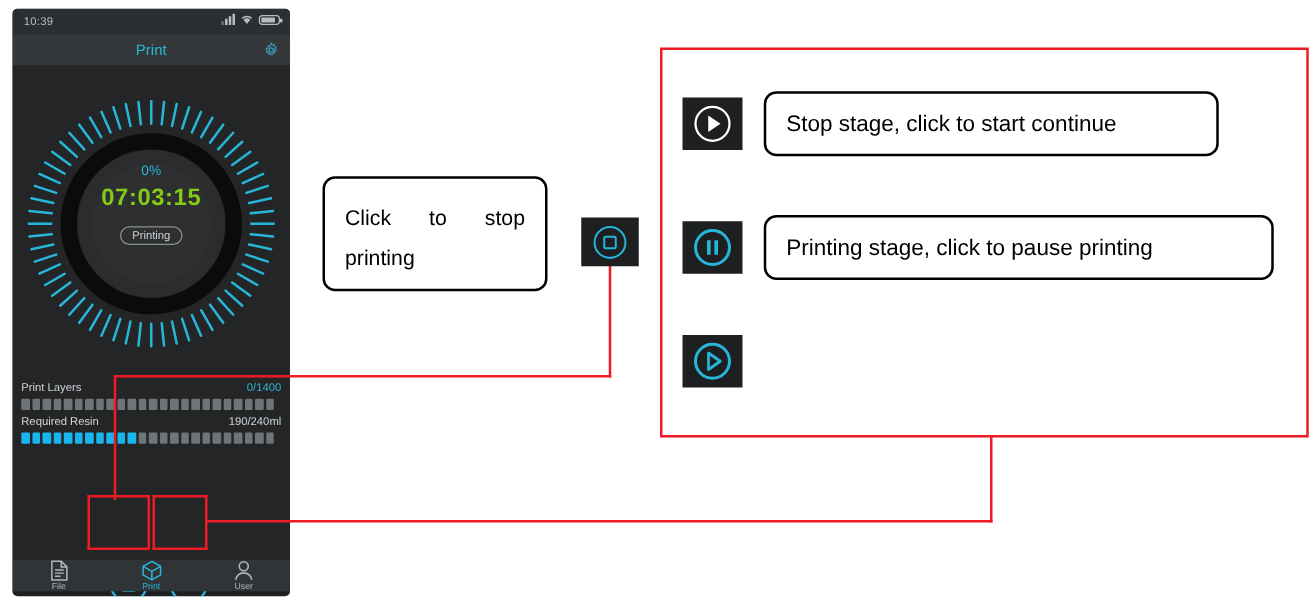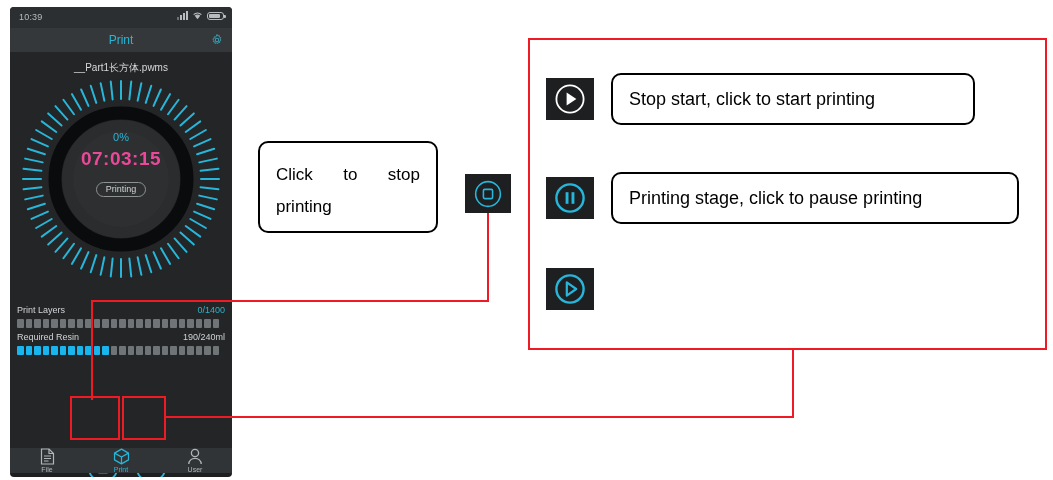--- a/index.html
+++ b/index.html
@@ -106,21 +106,21 @@
     width: 200px; height: 200px;
   }
   #dial-wrap svg { display: block; }
   .dial-center-txt {
     position: absolute;
     left: 0; right: 0;
     text-align: center;
     pointer-events: none;
   }
   #pct { top: 52px; color: #26b6d6; font-size: 11px; }
-  #remaining { top: 69px; color: #ec4899; font-size: 19px; font-weight: bold; letter-spacing: .5px; }
+  #remaining { top: 69px; color: #84cc16; font-size: 19px; font-weight: bold; letter-spacing: .5px; }
   #state-pill-wrap { top: 99px; }
   #state-pill {
     display: inline-block;
     border: 1px solid #8d9295;
     border-radius: 9px;
     padding: 1px 9px 2px;
     color: #cfd3d5;
     font-size: 9px;
   }
 
@@ -260,21 +260,20 @@
   <div id="title-bar">
     <div class="title">Print</div>
     <svg id="gear-btn" viewBox="0 0 24 24">
       <path d="M12 8.2a3.8 3.8 0 1 0 0 7.6 3.8 3.8 0 0 0 0-7.6zm0 5.9a2.1 2.1 0 1 1 0-4.2 2.1 2.1 0 0 1 0 4.2z" fill="#3a9fb5"></path>
       <path d="M12 2.4 13.3 5 15.9 4.2 16 7 18.6 8 17.1 10.2 18.9 12.2 16.5 13.5 16.8 16.2 14.1 16.1 12.9 18.6 11 16.7 8.8 18 8.2 15.3 5.6 14.9 6.6 12.4 4.9 10.4 7.3 9.3 7.3 6.6 9.9 7.1z" fill="none" stroke="#3a9fb5" stroke-width="1.5" stroke-linejoin="round"></path>
     </svg>
   </div>
 
   <div id="print-body">
 
-    <div id="file-name">__Part1长方体.pwms</div>
 
     <div id="dial-wrap">
       <svg width="200" height="200" viewBox="0 0 200 200">
         <circle cx="100" cy="100" r="100" fill="#232527"></circle>
         <g id="ticks">
             <line x1="100.00" y1="20.00" x2="100.00" y2="2.00" stroke="#27b6d9" stroke-width="2" stroke-linecap="round"></line>
             <line x1="108.36" y1="20.44" x2="110.24" y2="2.54" stroke="#27b6d9" stroke-width="2" stroke-linecap="round"></line>
             <line x1="116.63" y1="21.75" x2="120.38" y2="4.14" stroke="#27b6d9" stroke-width="2" stroke-linecap="round"></line>
             <line x1="124.72" y1="23.92" x2="130.28" y2="6.80" stroke="#27b6d9" stroke-width="2" stroke-linecap="round"></line>
             <line x1="132.54" y1="26.92" x2="139.86" y2="10.47" stroke="#27b6d9" stroke-width="2" stroke-linecap="round"></line>
@@ -487,21 +486,21 @@
     </svg>
   </div>
 
   <div class="legend-row" id="legend-1">
     <div class="legend-icon">
       <svg width="34" height="34" viewBox="0 0 34 34">
         <circle cx="17" cy="17" r="13.6" fill="none" stroke="#ffffff" stroke-width="1.8"></circle>
         <path d="M13.6 10.4 L23.4 17 L13.6 23.6 Z" fill="#ffffff"></path>
       </svg>
     </div>
-    <div class="legend-box">Stop start, click to start printing</div>
+    <div class="legend-box">Stop stage, click to start continue</div>
   </div>
 
   <div class="legend-row" id="legend-2">
     <div class="legend-icon">
       <svg width="34" height="34" viewBox="0 0 34 34">
         <circle cx="17" cy="17" r="13.6" fill="none" stroke="#27b6d9" stroke-width="2.4"></circle>
         <rect x="12.6" y="11.2" width="2.9" height="11.6" fill="#27b6d9"></rect>
         <rect x="18.5" y="11.2" width="2.9" height="11.6" fill="#27b6d9"></rect>
       </svg>
     </div>

